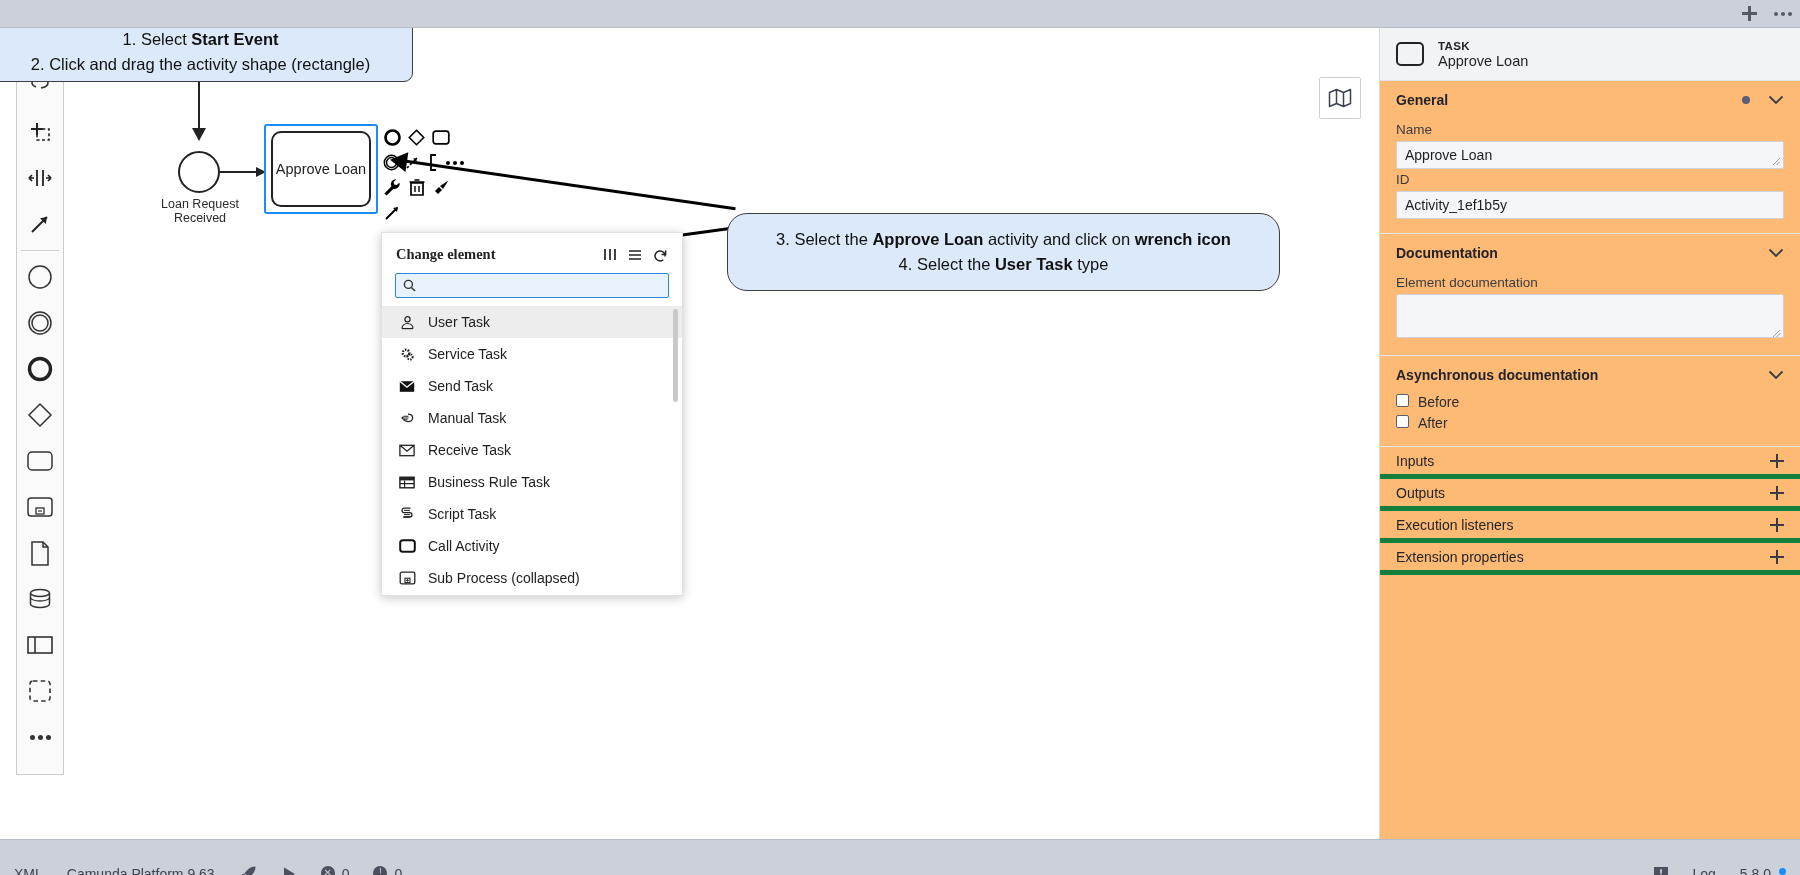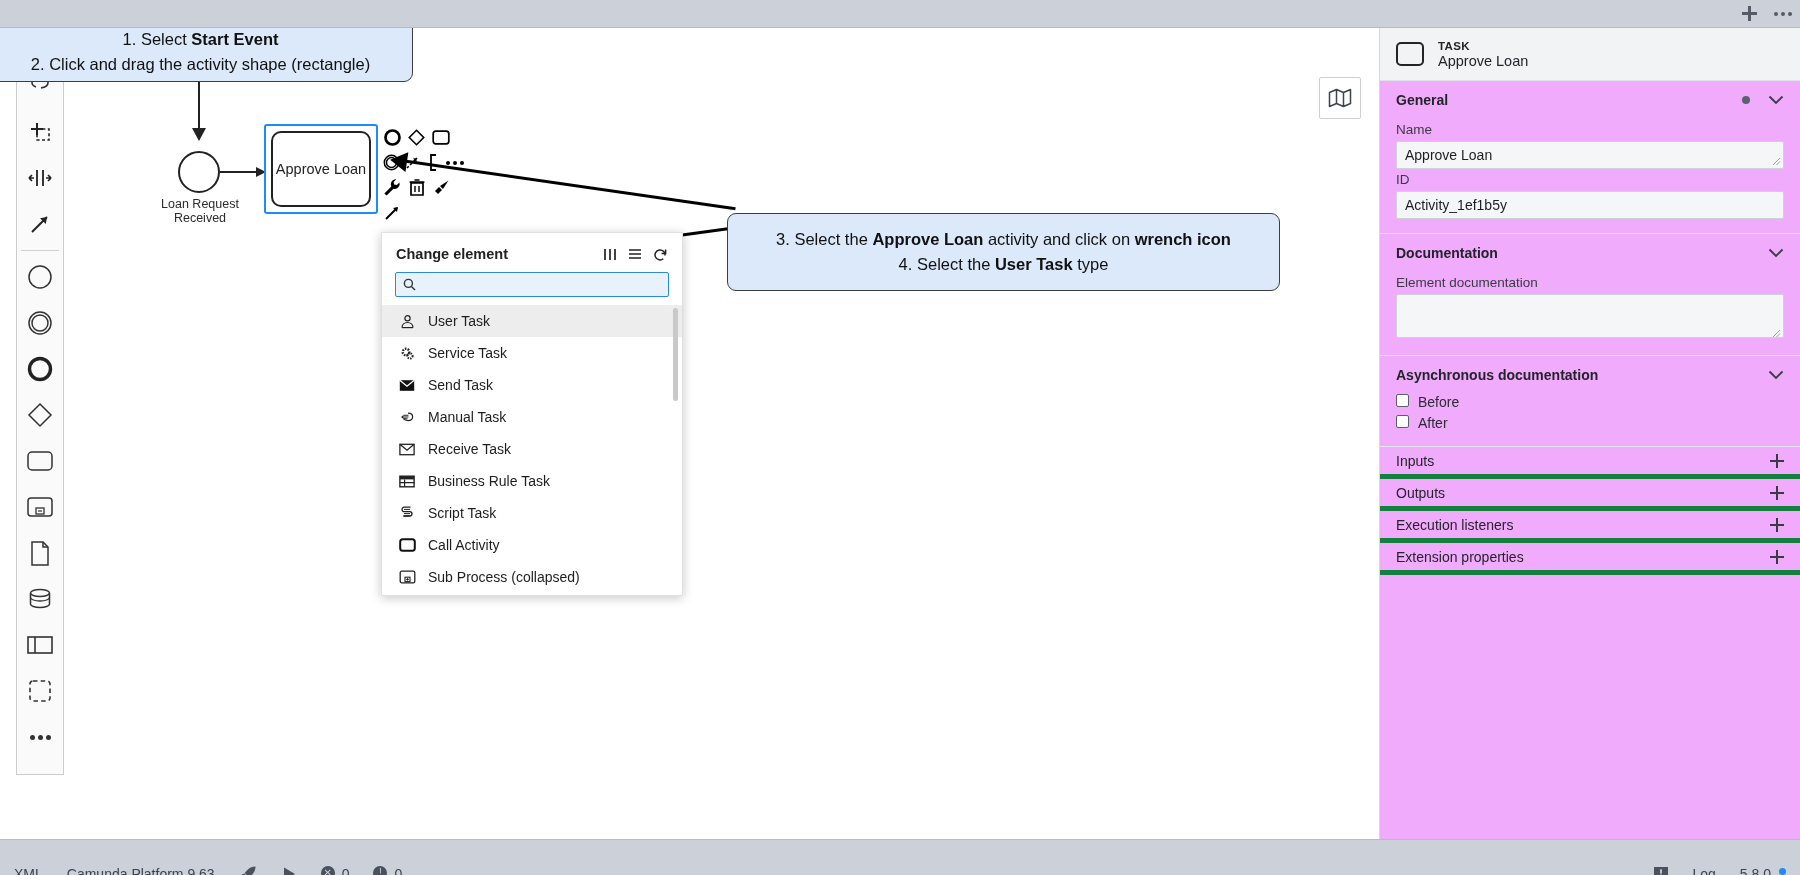--- a/index.html
+++ b/index.html
@@ -162,21 +162,21 @@
   .callout-1 {
     left: -12px; top: -10px;
     width: 425px; height: 64px;
     border-radius: 0 0 9px 9px;
     font-size: 16.5px;
     padding-top: 8px;
   }
   .callout-3 {
     left: 727px; top: 185px;
     width: 553px; height: 78px;
-    border-radius: 9px;
+    border-radius: 20px;
     font-size: 16.5px;
     padding-top: 13px;
   }
   .callout b { font-weight: bold; }
 
   
   .minimap-btn {
     position: absolute; left: 1319px; top: 49px;
     width: 42px; height: 42px;
     background: #fff; border: 1px solid #cfcfcf; border-radius: 2px;
@@ -188,20 +188,21 @@
     position: absolute; left: 381px; top: 204px;
     width: 302px; height: 364px;
     background: #fff;
     border: 1px solid #e0e0e0;
     box-shadow: 0 2px 10px rgba(0,0,0,.22);
     z-index: 50;
   }
   .popup-header {
     display: flex; align-items: center;
     padding: 13px 14px 6px 14px;
+    font-family: Liberation Serif, serif;
   }
   .popup-title { font-size: 14.5px; font-weight: bold; color: #222; }
   .popup-header-icons { margin-left: auto; display: flex; gap: 11px; align-items: center; color: #333; }
   .popup-search-wrap { padding: 4px 13px 8px 13px; }
   .popup-search {
     display: flex; align-items: center; gap: 7px;
     height: 25px; background: #e8f2fd;
     border: 1.4px solid #2b8ae0; border-radius: 2px;
     padding: 0 7px;
   }
@@ -223,21 +224,21 @@
   .popup-row .ic { width: 18px; display: flex; justify-content: center; align-items: center; }
   .popup-scrollbar {
     position: absolute; right: 4px; top: 3px;
     width: 5px; height: 93px; border-radius: 3px; background: #c9c9c9;
   }
 
   
   .props {
     position: absolute; left: 1379px; top: 28px;
     width: 421px; height: 811px;
-    background: #f0abfc;
+    background: #fdba74;
     border-left: 1px solid #d9d9d9;
     font-size: 14px; color: #2b2b33;
   }
   .props-head {
     display: flex; align-items: center; gap: 14px;
     height: 53px; padding: 0 16px;
     background: #f2f3f5; border-bottom: 1px solid #e0e1e4;
   }
   .props-head .shape {
     width: 28px; height: 24px; border: 2.3px solid #23242a; border-radius: 5px;

